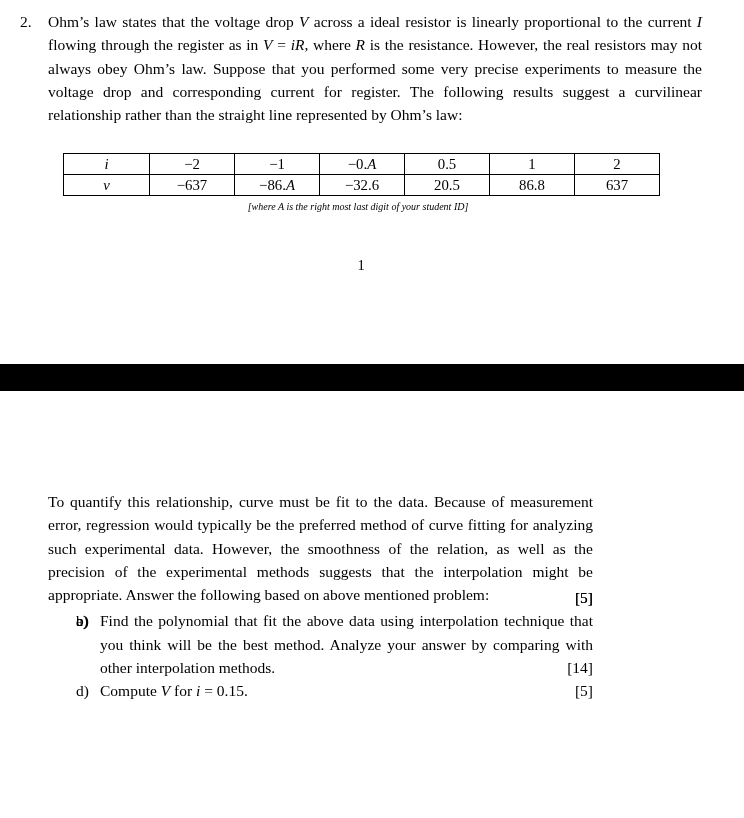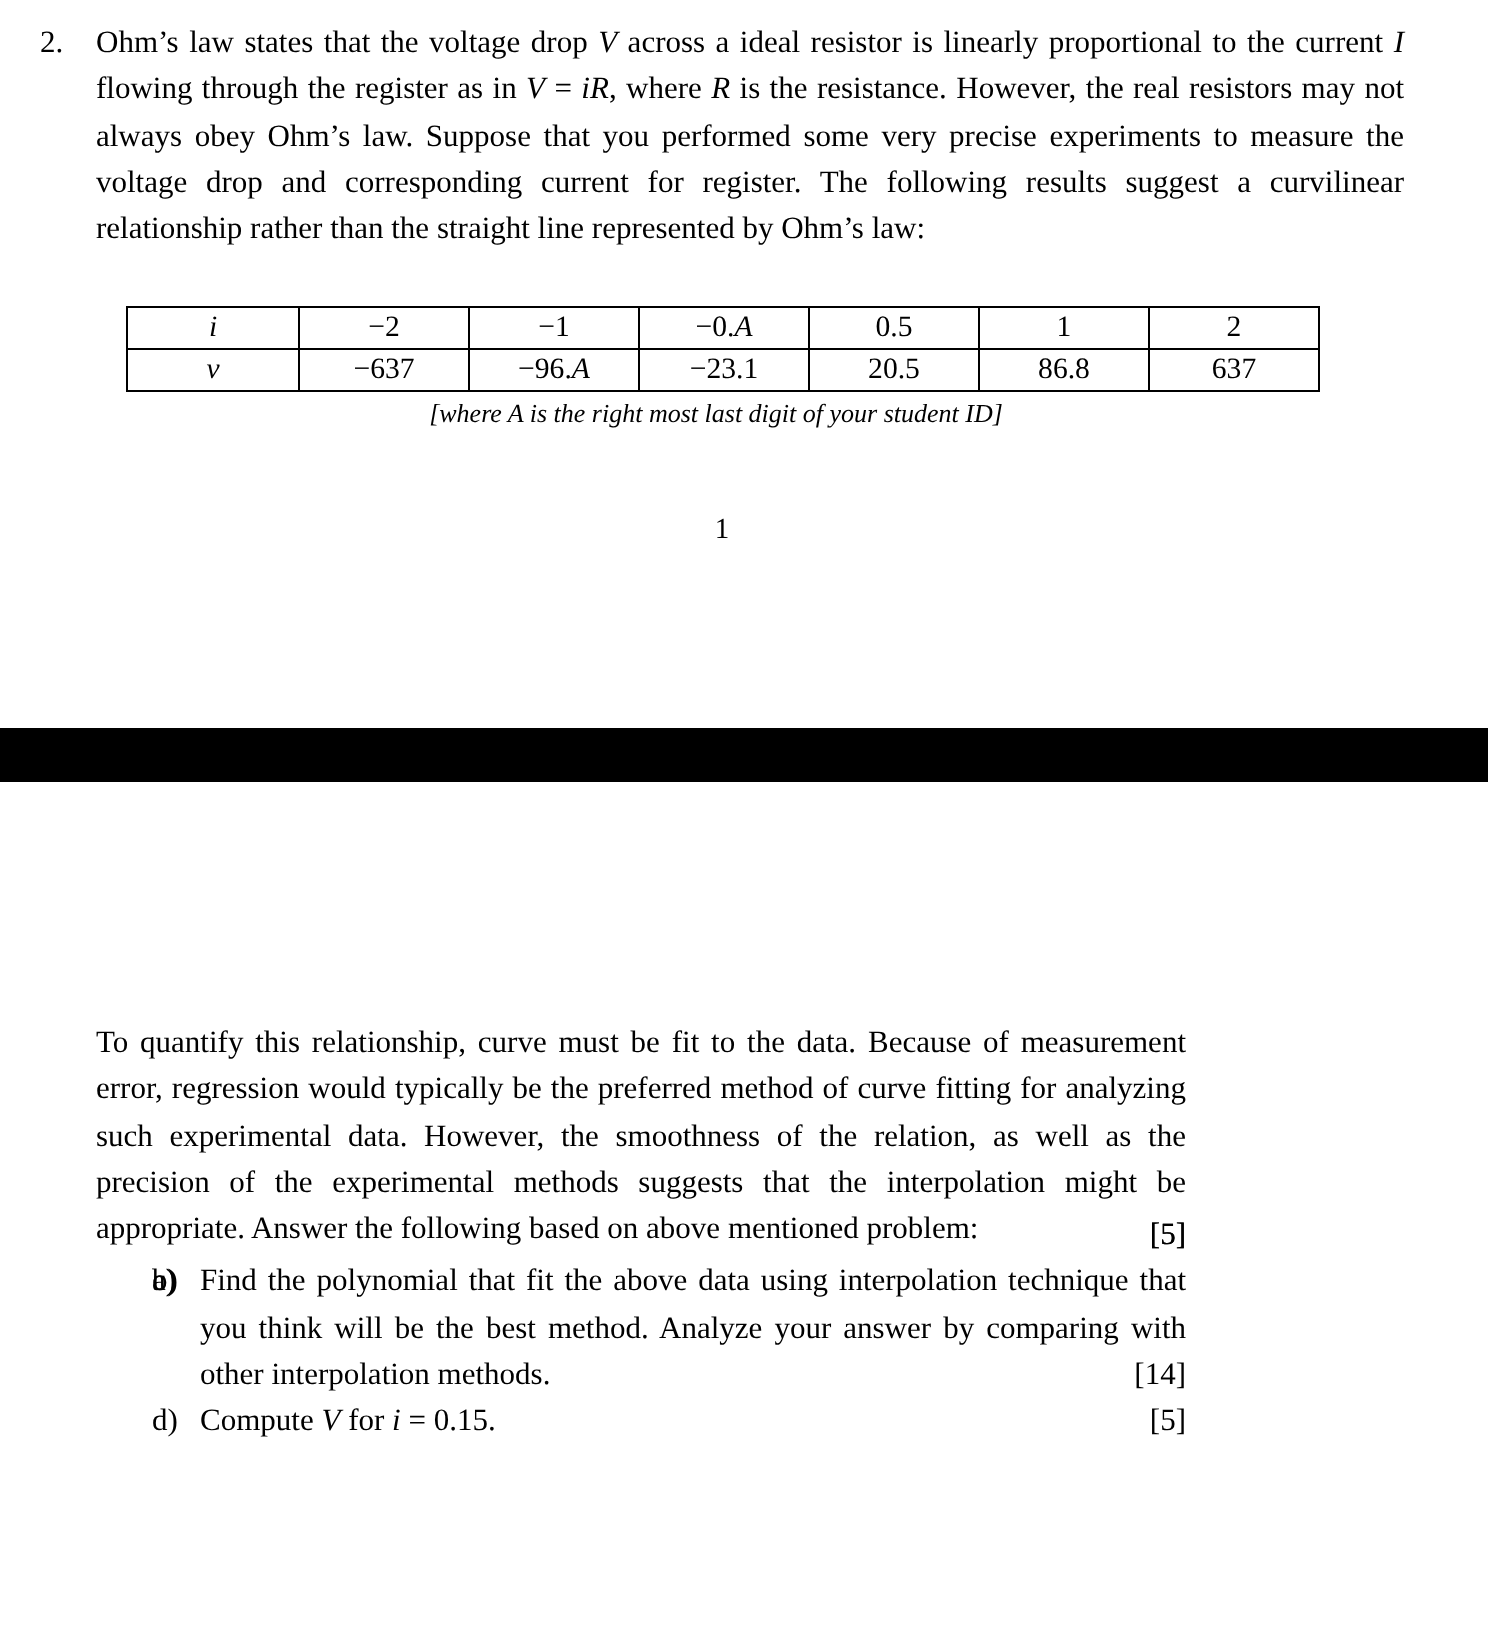--- a/index.html
+++ b/index.html
@@ -46,21 +46,21 @@
     line-height: 20px;
   }
   table.data td.lab { width: 77px; }
   table.data td.val { width: 76px; }
 
   .table-note {
     width: 590px;
     margin: 2px 0 0 63px;
     text-align: center;
     font-style: italic;
-    font-size: 13px;
+    font-size: 10px;
     line-height: 18px;
   }
 
   .page-num {
     margin: 38px 42px 0 20px;
     text-align: center;
     font-size: 14.5px;
   }
 
   
@@ -69,21 +69,21 @@
     top: 364px;
     left: 0;
     width: 744px;
     height: 27px;
     background: #000;
   }
 
   
   .page2 {
     position: absolute;
-    top: 510px;
+    top: 490px;
     left: 0;
     width: 635px;
   }
   .p2 {
     margin: 0 42px 0 48px;
     text-align: justify;
   }
   .qlist {
     margin: 3px 42px 0 76px;
   }
@@ -118,22 +118,22 @@
     <td class="val">−2</td>
     <td class="val">−1</td>
     <td class="val"><span>−0.</span><span class="it">A</span></td>
     <td class="val">0.5</td>
     <td class="val">1</td>
     <td class="val">2</td>
   </tr>
   <tr>
     <td class="lab it">v</td>
     <td class="val">−637</td>
-    <td class="val"><span>−96.</span><span class="it">A</span></td>
-    <td class="val">−23.1</td>
+    <td class="val"><span>−86.</span><span class="it">A</span></td>
+    <td class="val">−32.6</td>
     <td class="val">20.5</td>
     <td class="val">86.8</td>
     <td class="val">637</td>
   </tr>
 </tbody>
   </table>
 
 <div class="table-note">[where A is the right most last digit of your student ID]</div>
 
 <div class="page-num">1</div>

